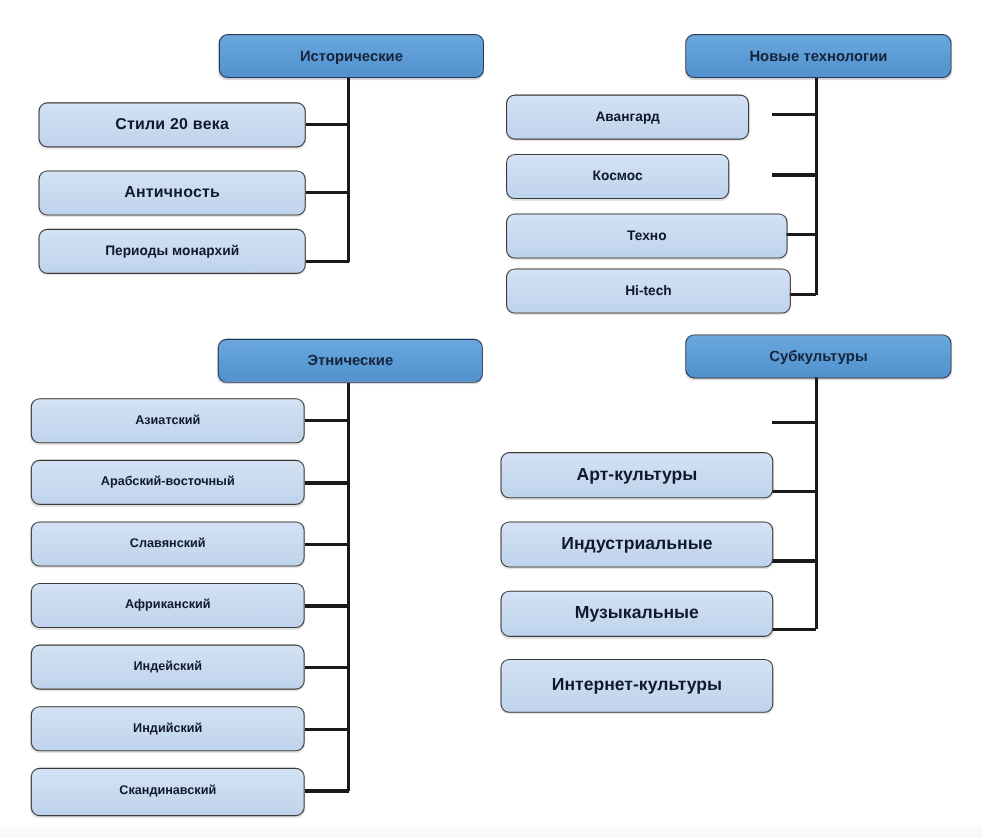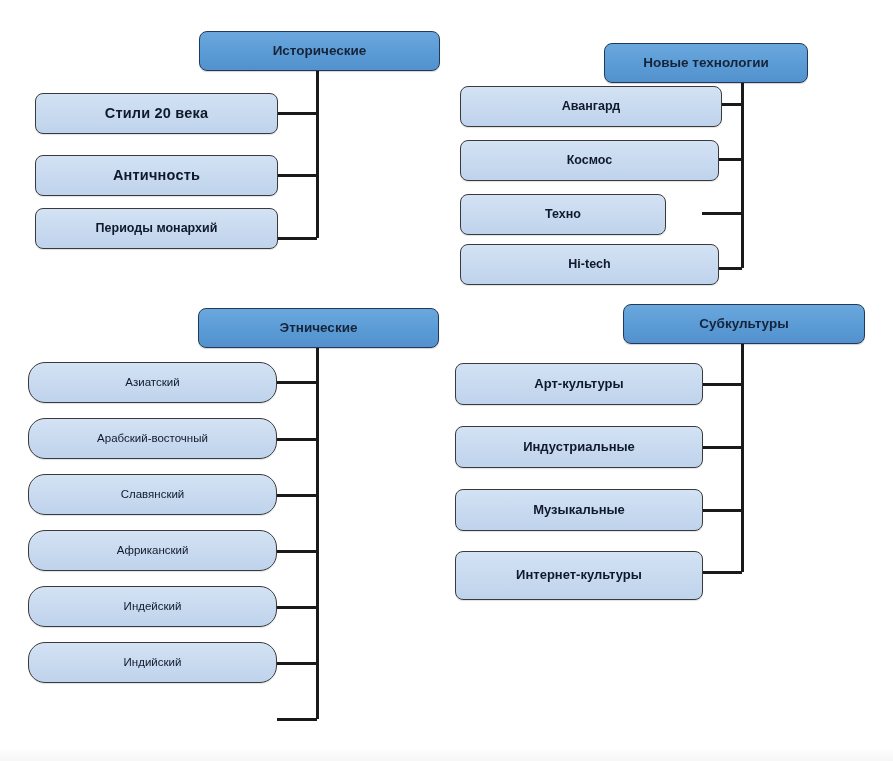--- a/index.html
+++ b/index.html
@@ -63,22 +63,22 @@
   .node.leaf {
     background: linear-gradient(180deg, #d3e2f4 0%, #c7d9ef 60%, #bed3ec 100%);
     color: #10192b;
     border-color: #3a3a3a;
     box-shadow: 0 1px 1px rgba(0,0,0,0.12);
   }
 
   
   .node.leaf.strong   { font-weight: bold; font-size: 14.5px; letter-spacing: .2px; }
   .node.leaf.semi     { font-weight: bold; font-size: 12.5px; }
-  .node.leaf.normal   { font-weight: normal; font-size: 11.5px; border-radius: 17px; }
-  .node.leaf.small    { font-weight: bold; font-size: 13px; }
+  .node.leaf.normal   { font-weight: bold; font-size: 11.5px; }
+  .node.leaf.small    { font-weight: bold; font-size: 16px; margin-top: 48px; }
 
   .node-label {
     display: block;
     white-space: nowrap;
   }
 
   
   #page-edge {
     position: absolute;
     left: 0;
@@ -134,33 +134,33 @@
   </div>
 
   <div class="node leaf strong" style="left:35px; top:155px; width:243px; height:41px;">
     <span class="node-label">Античность</span>
   </div>
 
   <div class="node leaf semi" style="left:35px; top:208px; width:243px; height:41px;">
     <span class="node-label">Периоды монархий</span>
   </div>
 
-  <div class="node root" style="left:604px; top:31px; width:204px; height:40px;margin-top:12px;">
+  <div class="node root" style="left:623px; top:31px; width:242px; height:40px;">
     <span class="node-label">Новые технологии</span>
   </div>
 
-  <div class="node leaf semi" style="left:460px; top:86px; width:262px; height:41px;">
+  <div class="node leaf semi" style="left:460px; top:86px; width:221px; height:41px;">
     <span class="node-label">Авангард</span>
   </div>
 
-  <div class="node leaf semi" style="left:460px; top:140px; width:259px; height:41px;">
+  <div class="node leaf semi" style="left:460px; top:140px; width:203px; height:41px;">
     <span class="node-label">Космос</span>
   </div>
 
-  <div class="node leaf semi" style="left:460px; top:194px; width:206px; height:41px;">
+  <div class="node leaf semi" style="left:460px; top:194px; width:256px; height:41px;">
     <span class="node-label">Техно</span>
   </div>
 
   <div class="node leaf semi" style="left:460px; top:244px; width:259px; height:41px;">
     <span class="node-label">Hi-tech</span>
   </div>
 
   <div class="node root" style="left:198px; top:308px; width:241px; height:40px;">
     <span class="node-label">Этнические</span>
   </div>
@@ -182,20 +182,23 @@
   </div>
 
   <div class="node leaf normal" style="left:28px; top:530px; width:249px; height:41px;">
     <span class="node-label">Африканский</span>
   </div>
 
   <div class="node leaf normal" style="left:28px; top:642px; width:249px; height:41px;">
     <span class="node-label">Индийский</span>
   </div>
 
+  <div class="node leaf normal" style="left:28px; top:698px; width:249px; height:44px;">
+    <span class="node-label">Скандинавский</span>
+  </div>
 
   <div class="node root" style="left:623px; top:304px; width:242px; height:40px;">
     <span class="node-label">Субкультуры</span>
   </div>
 
   <div class="node leaf small" style="left:455px; top:363px; width:248px; height:42px;">
     <span class="node-label">Арт-культуры</span>
   </div>
 
   <div class="node leaf small" style="left:455px; top:426px; width:248px; height:42px;">

